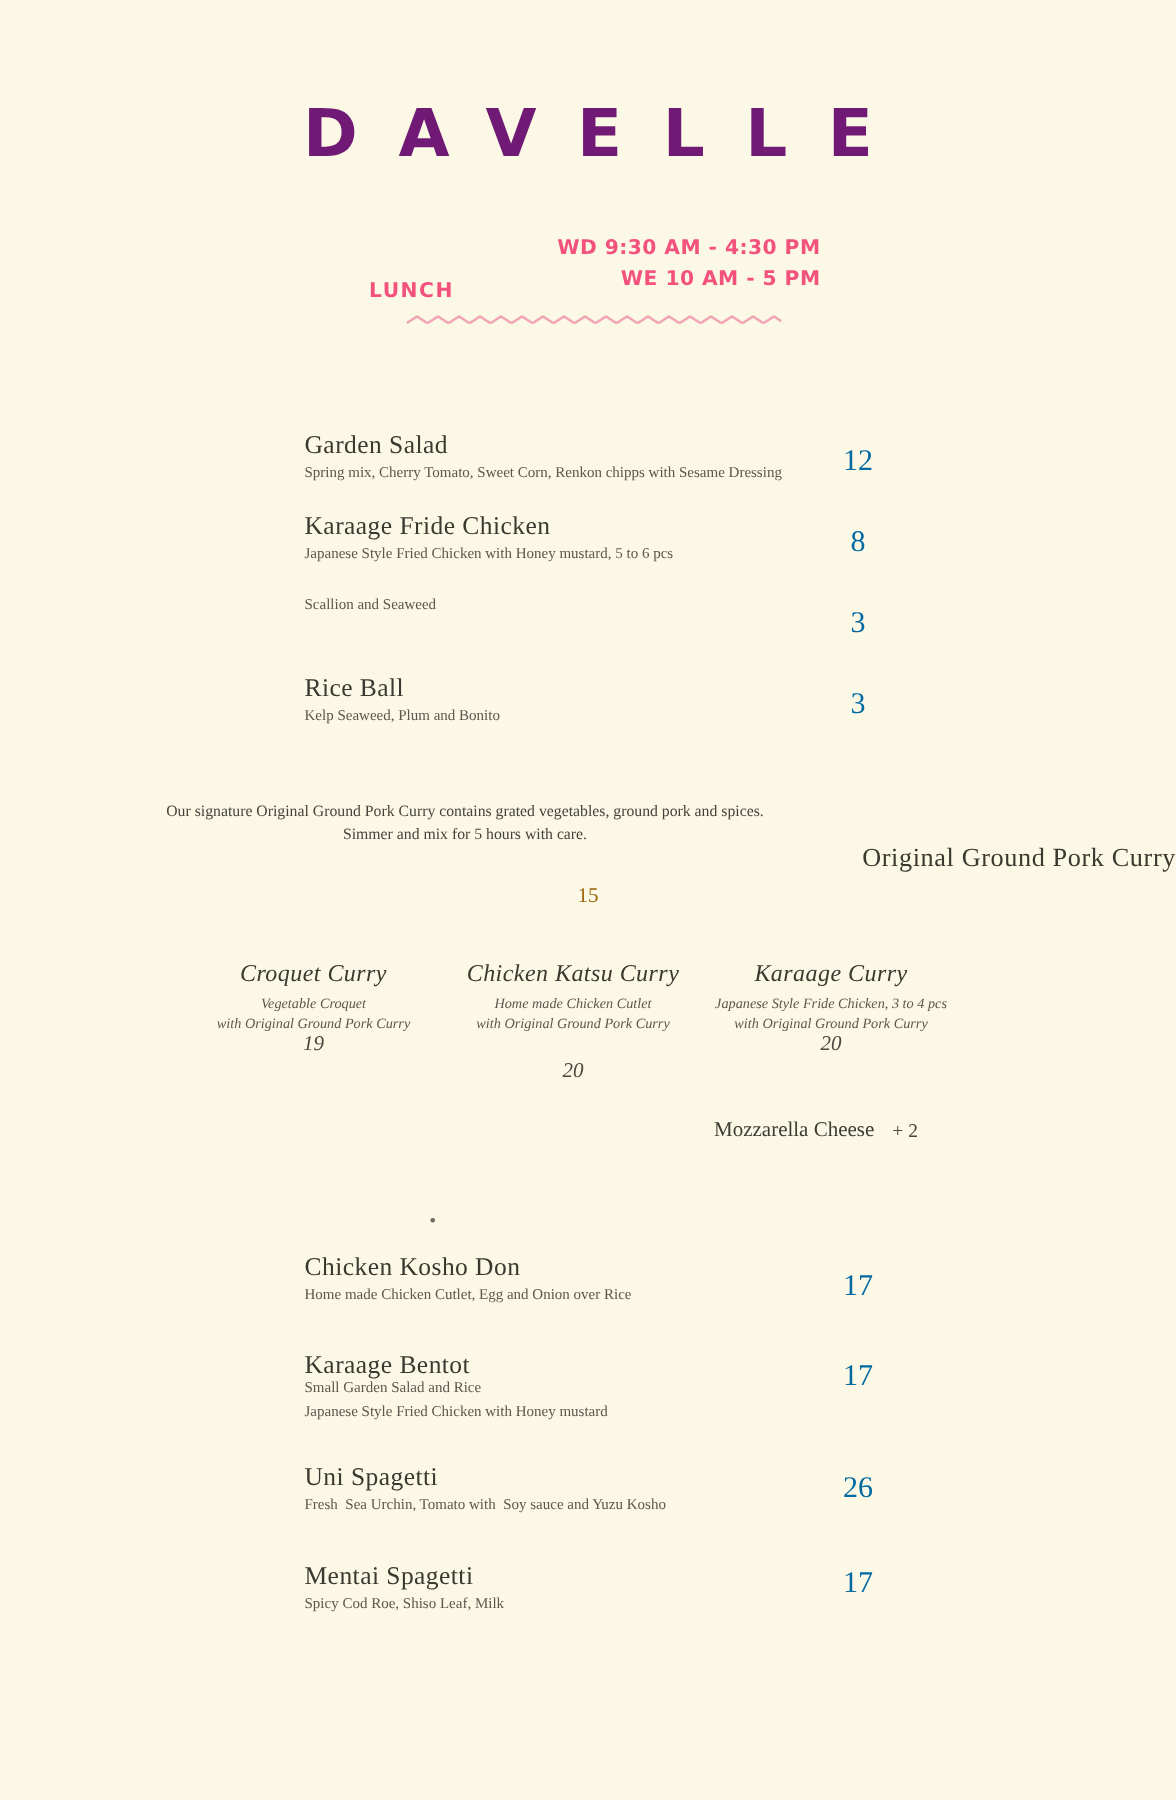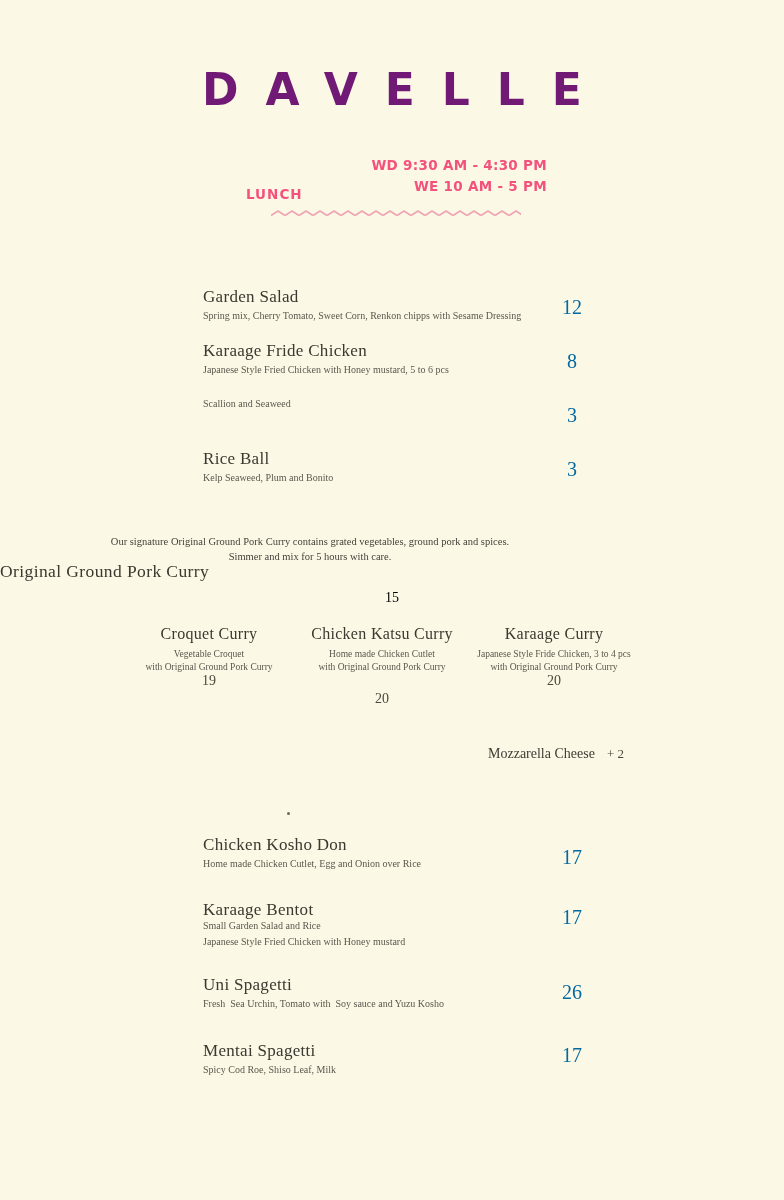--- a/index.html
+++ b/index.html
@@ -32,34 +32,34 @@
   .item .price{
     position:absolute;left:354px;top:9px;width:30px;text-align:center;
     font-size:20px;color:#0369a1;
   }
   
   .intro{
     position:absolute;top:523px;left:0;width:620px;text-align:center;
     font-size:10.5px;line-height:14.5px;color:#46423a;margin-top:12px;
   }
   .curry-heading{
-    position:absolute;top:561px;left:0;width:784px;text-align:left;
+    position:absolute;top:561px;left:0;width:784px;text-align:right;
     font-size:17.5px;letter-spacing:.4px;color:#3b382f;
   }
   .curry-price{
     position:absolute;top:590px;left:0;width:784px;text-align:center;
-    font-size:14px;color:#000000;
+    font-size:14px;color:#a16207;
   }
-  .variant{position:absolute;top:624px;width:220px;text-align:center;}
+  .variant{position:absolute;top:640px;width:220px;text-align:center;font-style:italic;}
   .variant .v-name{font-size:16px;line-height:20px;letter-spacing:.3px;color:#3b382f;}
   .variant .v-desc{font-size:9.5px;line-height:12px;color:#5b574d;margin-top:1px;}
   .variant .v-desc.first{margin-top:4px;}
   .variant .v-price{font-size:14px;color:#4b473e;}
   .addon{
-    position:absolute;top:746px;left:488px;display:flex;align-items:flex-start;gap:12px;
+    position:absolute;top:746px;left:476px;display:flex;align-items:flex-start;gap:12px;
     font-size:14px;color:#3f3c34;
   }
   .addon .addon-price{font-size:13px;color:#4b473e;}
   .stray-dot{
     position:absolute;left:287px;top:812px;width:3px;height:3px;border-radius:50%;
     background:#6a675f;
   }
 </style>
 </head>
 <body>

